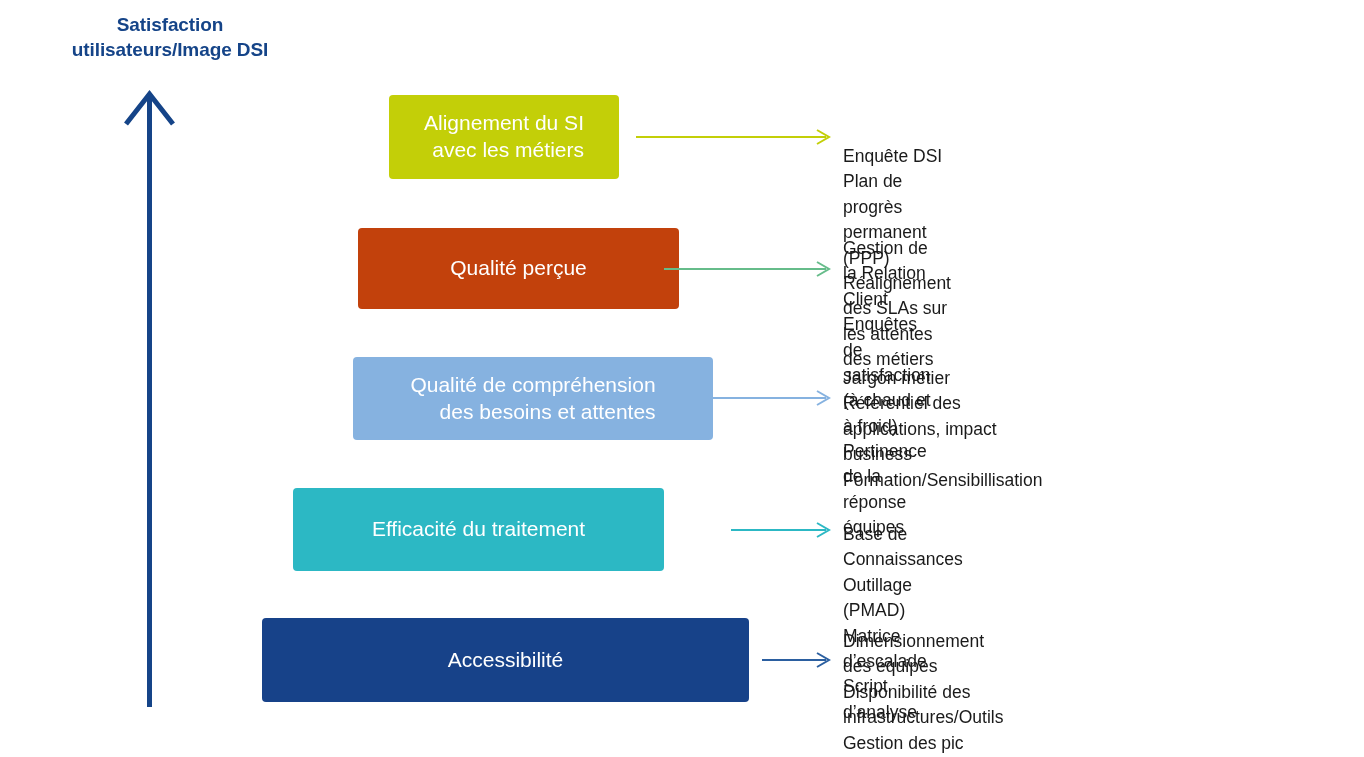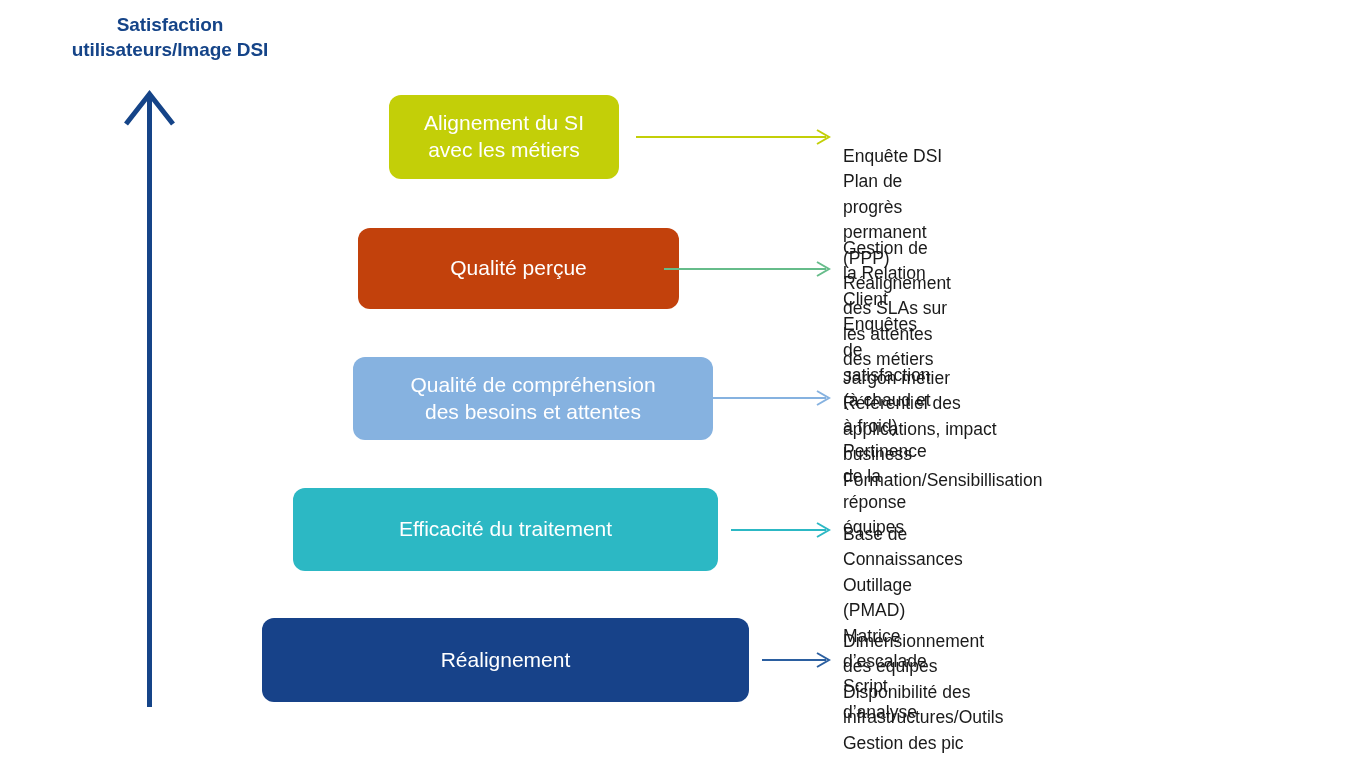--- a/index.html
+++ b/index.html
@@ -41,26 +41,26 @@
     width: 64px;
     height: 625px;
   }
 
   
   .row {
     position: absolute;
   }
   .level-box {
     position: absolute;
-    border-radius: 12px;
+    border-radius: 4px;
     display: flex;
     align-items: center;
     justify-content: center;
     color: #ffffff;
-    text-align: center;
+    text-align: right;
     font-size: 21px;
     line-height: 1.28;
     white-space: pre-line;
     box-sizing: border-box;
     padding: 4px 10px;
   }
   .connector {
     position: absolute;
     height: 20px;
   }
@@ -123,35 +123,35 @@
         <line x1="0" y1="10" x2="128" y2="10" stroke="#86B2E0" stroke-width="2"></line>
         <polyline points="119,3 131,10 119,17" fill="none" stroke="#86B2E0" stroke-width="2"></polyline>
       </svg>
     </div>
     <div class="notes" style="top:366px;">Jargon métier
 Référentiel des applications, impact business
 Formation/Sensibillisation</div>
   </div>
 
   <div class="row">
-    <div class="level-box" style="left:293px; top:488px; width:425px; height:83px; background:#2CB8C4;">Efficacité du traitement</div>
+    <div class="level-box" style="left:293px; top:488px; width:371px; height:83px; background:#2CB8C4;">Efficacité du traitement</div>
     <div class="connector" style="left:731px; top:520px; width:105px;">
       <svg width="105" height="20" viewBox="0 0 105 20">
         <line x1="0" y1="10" x2="95" y2="10" stroke="#2CB8C4" stroke-width="2"></line>
         <polyline points="86,3 98,10 86,17" fill="none" stroke="#2CB8C4" stroke-width="2"></polyline>
       </svg>
     </div>
     <div class="notes" style="top:484px;margin-top:38px;">Base de Connaissances
 Outillage (PMAD)
 Matrice d’escalade
 Script d’analyse</div>
   </div>
 
   <div class="row">
-    <div class="level-box" style="left:262px; top:618px; width:487px; height:84px; background:#174289;">Réalignement</div>
+    <div class="level-box" style="left:262px; top:618px; width:487px; height:84px; background:#174289;">Accessibilité</div>
     <div class="connector" style="left:762px; top:650px; width:74px;">
       <svg width="74" height="20" viewBox="0 0 74 20">
         <line x1="0" y1="10" x2="64" y2="10" stroke="#2B5FA0" stroke-width="2"></line>
         <polyline points="55,3 67,10 55,17" fill="none" stroke="#2B5FA0" stroke-width="2"></polyline>
       </svg>
     </div>
     <div class="notes" style="top:629px;">Dimensionnement des équipes
 Disponibilité des infrastructures/Outils
 Gestion des pic d’activité (prévu ou non)</div>
   </div>

